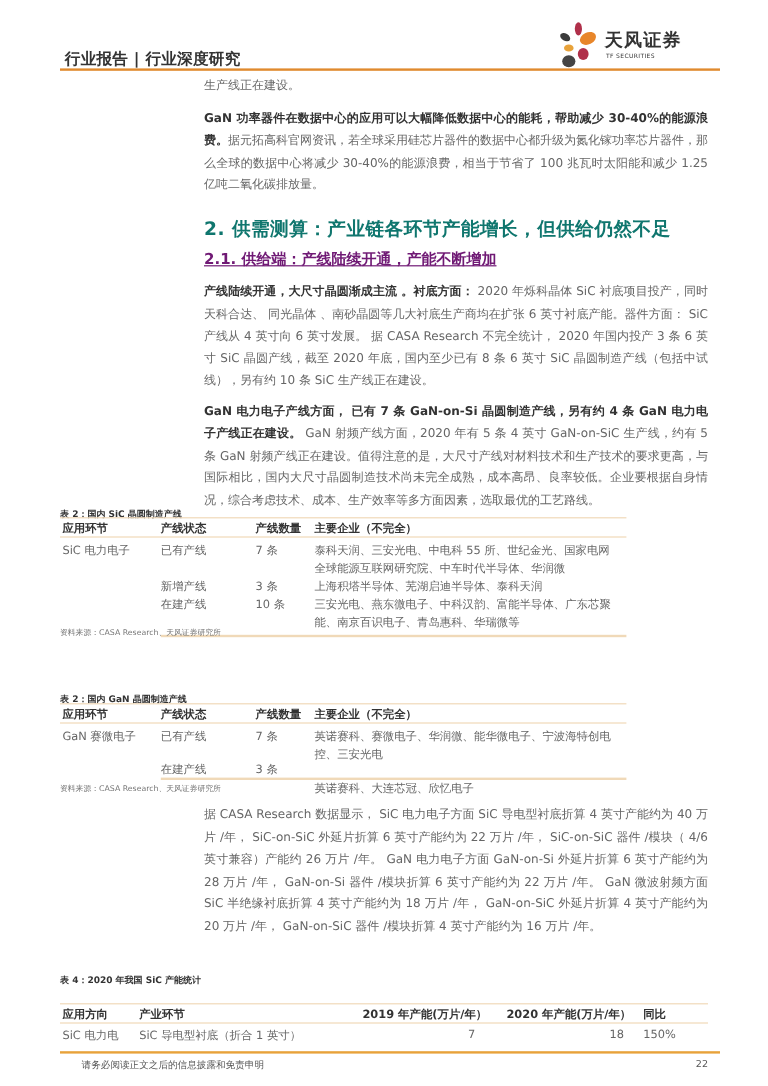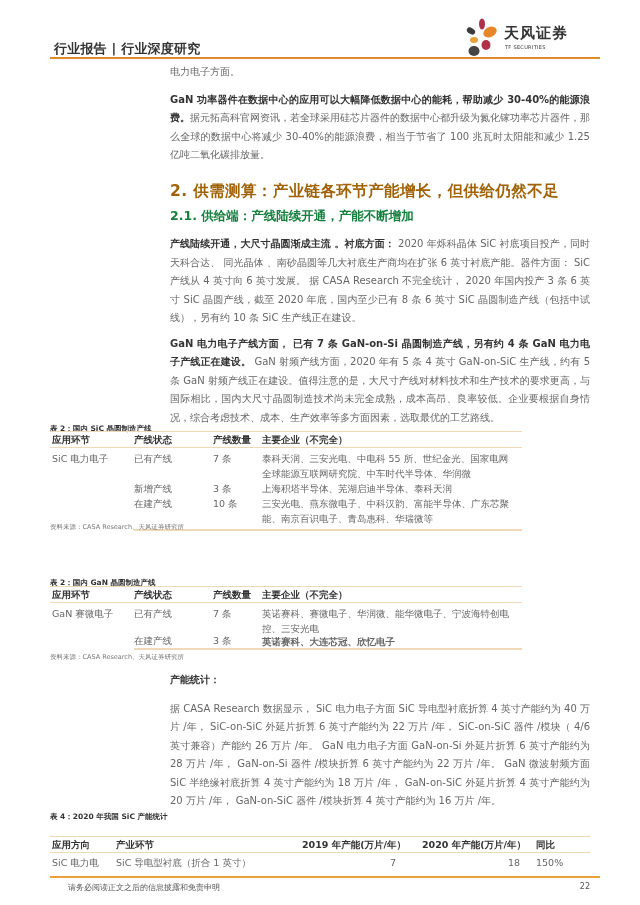--- a/index.html
+++ b/index.html
@@ -11,22 +11,22 @@
   .header-rule { position: absolute; left: 10px; right: 0; top: 57px; height: 2px; background: #e08a2e; }
   .logo { position: absolute; right: 8px; top: 18px; width: 130px; height: 40px; }
   .logo-mark { position: absolute; left: 0; top: 0; width: 40px; height: 40px; }
   .logo-cn { position: absolute; left: 42px; top: 6px; font-size: 15px; font-weight: bold; color: #333; letter-spacing: 1px; }
   .logo-en { position: absolute; left: 43px; top: 26px; font-size: 5px; color: #333; letter-spacing: 0.3px; }
 
   .body-col { position: absolute; left: 170px; width: 420px; font-size: 10px; line-height: 18.5px; color: #666; text-align: justify; }
   .body-col b { color: #333; }
   .p { margin-bottom: 7px; }
 
-  .h1 { position: absolute; left: 170px; top: 181px; font-size: 15.5px; font-weight: bold; color: #a16207; letter-spacing: 0.4px; }
-  .h2 { position: absolute; left: 170px; top: 208px; font-size: 12.5px; font-weight: bold; color: #15803d; }
+  .h1 { position: absolute; left: 170px; top: 181px; font-size: 15.5px; font-weight: bold; color: #0f766e; letter-spacing: 0.4px; }
+  .h2 { position: absolute; left: 170px; top: 208px; font-size: 12.5px; font-weight: bold; color: #701a75; text-decoration: underline; }
 
   .tbl-caption { position: absolute; left: 50px; font-size: 7.5px; font-weight: bold; color: #333; }
   .tbl { position: absolute; left: 50px; font-size: 9.5px; color: #666; }
   .tbl .hdr { position: absolute; left: 0; top: 0; height: 17px; border-top: 1.5px solid #f0d9b8; border-bottom: 1.5px solid #f0d9b8; font-weight: bold; color: #333; }
   .tbl .cell { position: absolute; white-space: nowrap; }
   .tbl .bottom-rule { position: absolute; height: 1.5px; background: #f0d9b8; }
   .source { position: absolute; left: 50px; font-size: 6.5px; color: #777; }
 
   .footer-rule { position: absolute; left: 50px; right: 40px; top: 876px; height: 2px; background: #e8a23a; }
   .footer-text { position: absolute; left: 68px; top: 882px; font-size: 8px; color: #555; }
@@ -46,21 +46,21 @@
       <ellipse cx="24" cy="27" rx="4.5" ry="5" fill="#b0304a"></ellipse>
       <ellipse cx="12" cy="33" rx="5.5" ry="5" fill="#444"></ellipse>
     </svg>
     <div class="logo-cn">天风证券</div>
     <div class="logo-en">TF SECURITIES</div>
   </div>
   <div class="header-rule"></div>
 </div>
 
 <div class="body-col" style="top:63px;">
-  <div class="p">电力电子方面。</div>
+  <div class="p">生产线正在建设。</div>
   <div class="p" style="margin-top:9px;">
     <b>GaN 功率器件在数据中心的应用可以大幅降低数据中心的能耗，帮助减少 30-40%的能源浪费。</b><span>据元拓高科官网资讯，若全球采用硅芯片器件的数据中心都升级为氮化镓功率芯片器件，那么全球的数据中心将减少 30-40%的能源浪费，相当于节省了 100 兆瓦时太阳能和减少 1.25 亿吨二氧化碳排放量。</span>
   </div>
 </div>
 
 <div class="h1">2. 供需测算：产业链各环节产能增长，但供给仍然不足</div>
 <div class="h2">2.1. 供给端：产线陆续开通，产能不断增加</div>
 
 <div class="body-col" style="top:235px;">
   <div class="p">
@@ -112,28 +112,27 @@
   <div>
     <span class="cell" style="left:2px;top:22px;">GaN 赛微电子</span>
     <span class="cell" style="left:84px;top:22px;">已有产线</span>
     <span class="cell" style="left:163px;top:22px;">7 条</span>
     <span class="cell" style="left:212px;top:22px;">英诺赛科、赛微电子、华润微、能华微电子、宁波海特创电</span>
     <span class="cell" style="left:212px;top:37px;">控、三安光电</span>
   </div>
   <div>
     <span class="cell" style="left:84px;top:49px;">在建产线</span>
     <span class="cell" style="left:163px;top:49px;">3 条</span>
-    <span class="cell" style="left:212px;top:50px;font-weight:bold;">英诺赛科、大连芯冠、欣忆电子</span>
+    <span class="cell" style="left:212px;top:65px;">英诺赛科、大连芯冠、欣忆电子</span>
   </div>
   <div class="bottom-rule" style="left:84px;width:388px;top:62px;"></div>
 </div>
 <div class="source" style="top:653px;">资料来源：CASA Research、天风证券研究所</div>
 
 <div class="body-col" style="top:671px;">
-  <div class="p" style="margin-bottom:10px;"><b>产能统计：</b></div>
   <div class="p">据 CASA Research 数据显示， SiC 电力电子方面 SiC 导电型衬底折算 4 英寸产能约为 40 万片 /年， SiC-on-SiC 外延片折算 6 英寸产能约为 22 万片 /年， SiC-on-SiC 器件 /模块（ 4/6 英寸兼容）产能约 26 万片 /年。 GaN 电力电子方面 GaN-on-Si 外延片折算 6 英寸产能约为 28 万片 /年， GaN-on-Si 器件 /模块折算 6 英寸产能约为 22 万片 /年。 GaN 微波射频方面 SiC 半绝缘衬底折算 4 英寸产能约为 18 万片 /年， GaN-on-SiC 外延片折算 4 英寸产能约为 20 万片 /年， GaN-on-SiC 器件 /模块折算 4 英寸产能约为 16 万片 /年。</div>
 </div>
 
 <div class="tbl-caption" style="top:812px;">表 4：2020 年我国 SiC 产能统计</div>
 <div class="tbl" style="top:824px; width:540px; height:40px;margin-top:12px;">
   <div class="hdr" style="width:540px;">
     <span class="cell" style="left:2px;top:2px;">应用方向</span>
     <span class="cell" style="left:66px;top:2px;">产业环节</span>
     <span class="cell" style="left:252px;top:2px;">2019 年产能(万片/年）</span>
     <span class="cell" style="left:372px;top:2px;">2020 年产能(万片/年）</span>

